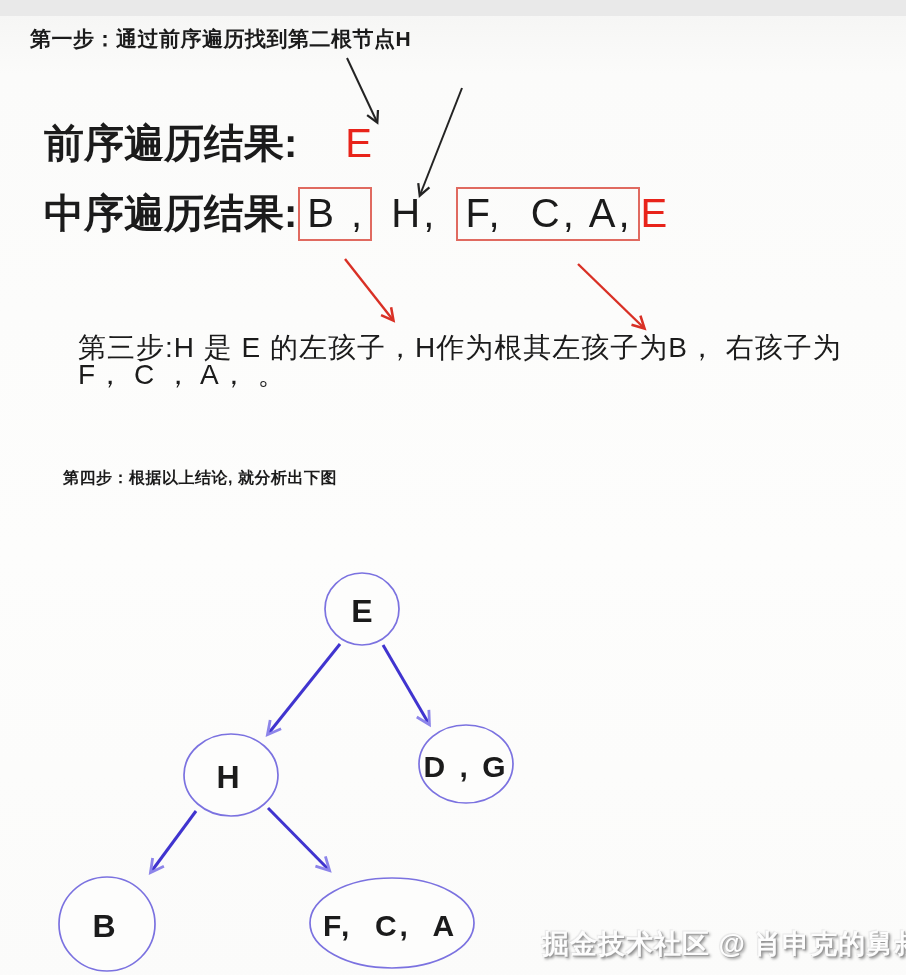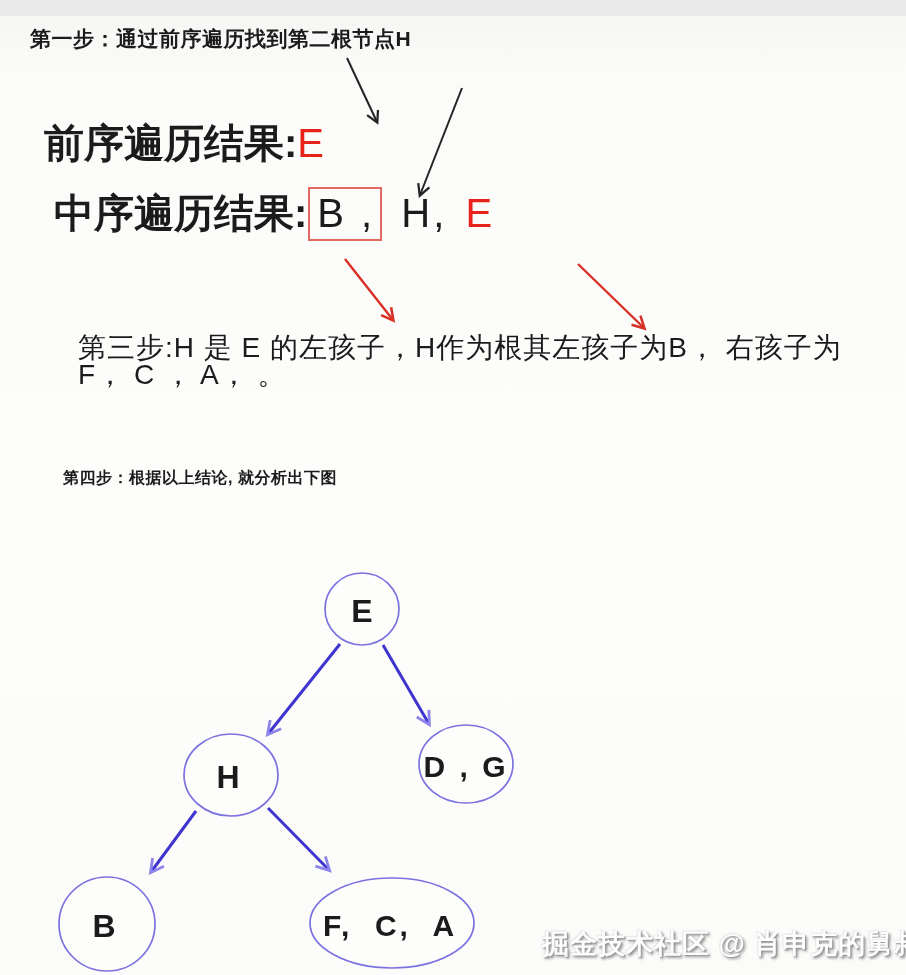--- a/index.html
+++ b/index.html
@@ -18,22 +18,22 @@
   .canvas{
     position:relative;width:906px;height:975px;margin:16px auto;
     background:linear-gradient(180deg,#f6f6f5 0%,var(--bg) 6%,#fdfdfc 55%,var(--bg) 100%);
     overflow:hidden;color:var(--text-black);
   }
   .note{position:absolute;font-size:21px;font-weight:700;letter-spacing:.5px;white-space:pre;}
   .step1{left:30px;top:9px;}
   .step2{left:437px;top:45px;}
   .bigline{position:absolute;font-size:40px;font-weight:600;white-space:pre;display:flex;align-items:center;}
   .bigline .letters{font-weight:500;letter-spacing:3px;word-spacing:4px;white-space:pre;}
-  .preorder{left:44px;top:100px;}
-  .inorder{left:54px;top:170px;justify-content:center;}
+  .preorder{left:44px;top:100px;gap:48px;}
+  .inorder{left:44px;top:170px;justify-content:center;}
   .red{color:var(--highlight-red);}
   .redbox{
     display:inline-block;border:2px solid var(--box-red);
     padding:1px 5px 3px 7px;margin:0 1px;font-weight:500;
     letter-spacing:3px;white-space:pre;line-height:1.15;
   }
   .step3{position:absolute;font-size:28px;font-weight:500;letter-spacing:1px;white-space:pre;}
   .step3.l1{left:78px;top:313px;}
   .step3.l2{left:78px;top:340px;}
   .step4{left:63px;top:452px;font-size:16px;}
@@ -62,20 +62,21 @@
 
   <div class="bigline preorder">
     <span>前序遍历结果:</span>
     <span class="letters red">E</span>
   </div>
 
   <div class="bigline inorder">
     <span>中序遍历结果:</span>
     <span class="redbox">B ,</span>
     <span class="letters"> H, </span>
+    <span class="redbox">F,  C, A,</span>
     <span class="letters red">E</span>
   </div>
 
   <svg class="overlay" width="906" height="520" viewBox="0 0 906 520">
     <defs>
       <marker id="ah-black" viewBox="0 0 12 12" refX="9" refY="6" markerWidth="9" markerHeight="9" orient="auto">
         <path d="M2,2 L9.5,6 L2,10" fill="none" stroke="#232323" stroke-width="1.5"></path>
       </marker>
       <marker id="ah-red" viewBox="0 0 12 12" refX="9" refY="6" markerWidth="8" markerHeight="8" orient="auto">
         <path d="M2,2 L9.5,6 L2,10" fill="none" stroke="#d93025" stroke-width="1.6"></path>

